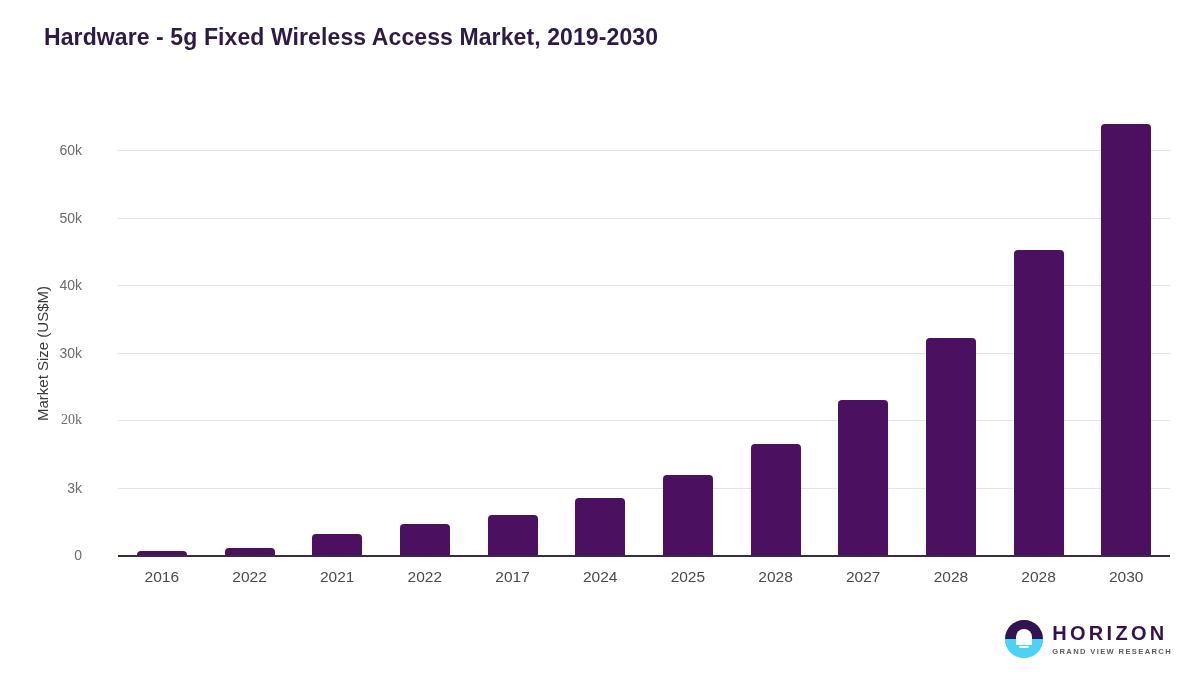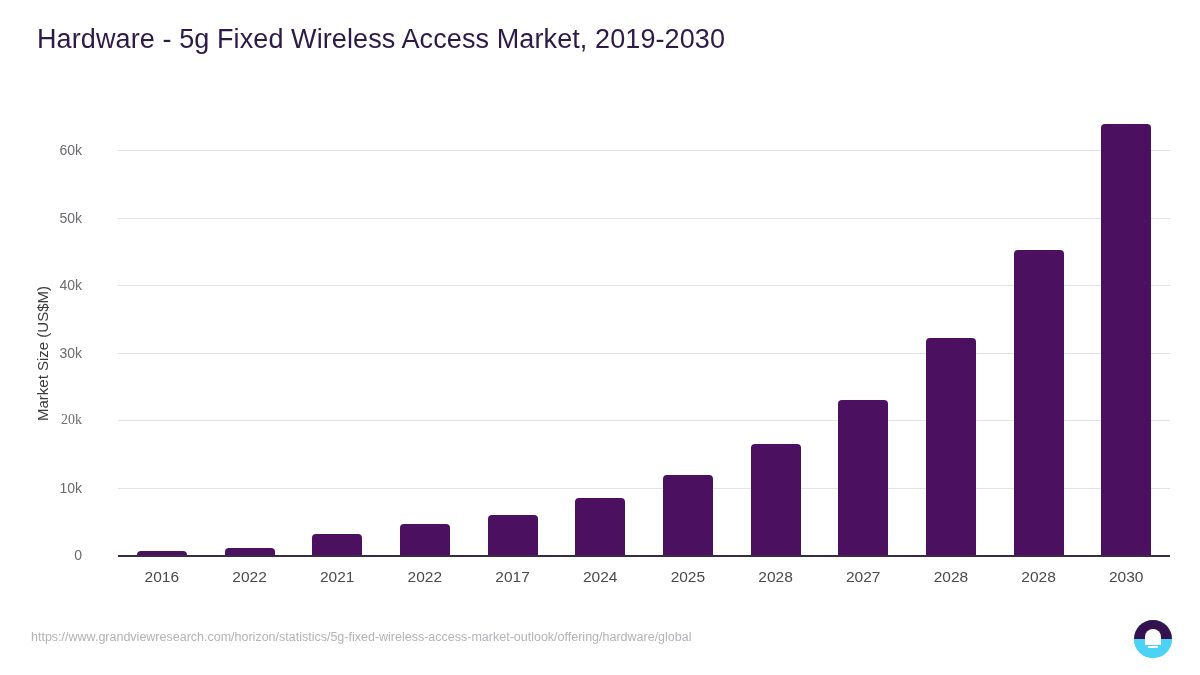--- a/index.html
+++ b/index.html
@@ -14,23 +14,23 @@
   }
   .frame {
     position: relative;
     width: 1200px; height: 675px;
     background: #ffffff;
     border-radius: 10px;
     overflow: hidden;
   }
   .chart-title {
     position: absolute;
-    left: 37px; top: 24px;
-    font-size: 27px;
-    font-weight: normal;
+    left: 44px; top: 24px;
+    font-size: 23px;
+    font-weight: bold;
     color: #2e1a47;
     letter-spacing: 0.1px;
     white-space: nowrap;
   }
 
   
   .plot-wrap {
     position: absolute;
     left: 0; top: 0;
     width: 1200px; height: 675px;
@@ -190,21 +190,21 @@
   <div class="chart-title">Hardware - 5g Fixed Wireless Access Market, 2019-2030</div>
 
   <div class="plot-wrap">
 
     <div class="y-axis-title">Market Size (US$M)</div>
 
     <div class="grid-area" id="grid-area">
         <div class="gridline" style="top: 445px;"></div>
         <div class="ytick-label" style="top: 445px;">0</div>
         <div class="gridline" style="top: 377.576px;"></div>
-        <div class="ytick-label" style="top: 377.576px;">10k</div>
+        <div class="ytick-label" style="top: 377.576px;">3k</div>
         <div class="gridline" style="top: 310.152px;"></div>
         <div class="ytick-label" style="top: 310.152px; font-family: Liberation Serif, serif;">20k</div>
         <div class="gridline" style="top: 242.727px;"></div>
         <div class="ytick-label" style="top: 242.727px;">30k</div>
         <div class="gridline" style="top: 175.303px;"></div>
         <div class="ytick-label" style="top: 175.303px;">40k</div>
         <div class="gridline" style="top: 107.879px;"></div>
         <div class="ytick-label" style="top: 107.879px;">50k</div>
         <div class="gridline" style="top: 40.4545px;"></div>
         <div class="ytick-label" style="top: 40.4545px;">60k</div>
@@ -260,24 +260,27 @@
         <div class="x-slot">2024</div>
         <div class="x-slot">2025</div>
         <div class="x-slot">2028</div>
         <div class="x-slot">2027</div>
         <div class="x-slot">2028</div>
         <div class="x-slot">2028</div>
         <div class="x-slot">2030</div>
       </div>
   </div>
 
-  <div class="footer-url">https://www.grandviewresearch.com/horizon/statistics/5g-fixed-wireless-access-market-outlook/offering/hardware/global</div>
 
   <div class="logo">
     <div class="logo-mark">
       <div class="top-half"></div>
       <div class="bot-half"></div>
       <div class="dome"></div>
       <div class="bar1"></div>
       <div class="bar2"></div>
     </div>
+    <div class="logo-text">
+      <div class="logo-name">HORIZON</div>
+      <div class="logo-sub">GRAND VIEW RESEARCH</div>
+    </div>
   </div>
 </div>
 
 </body></html>

